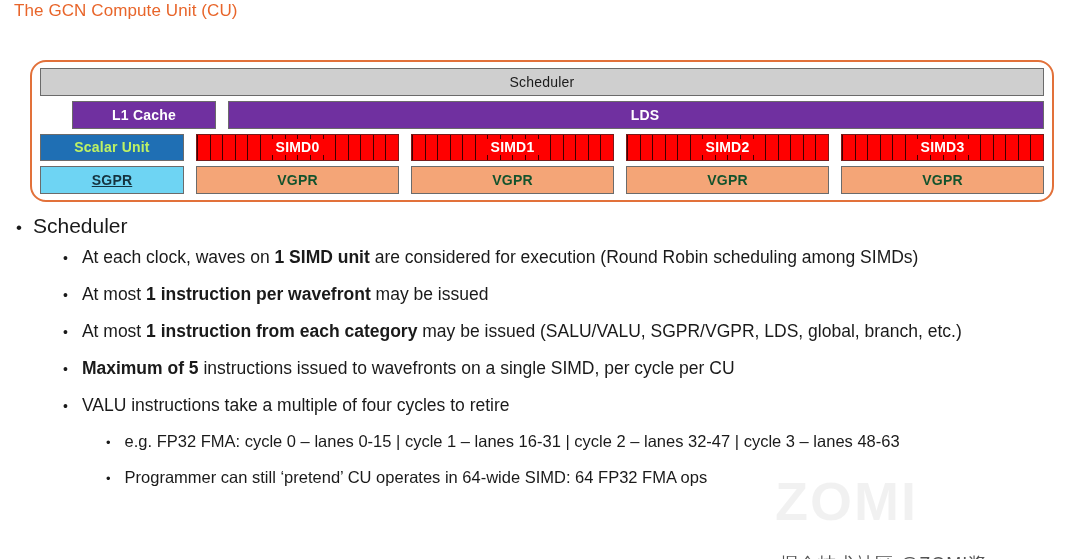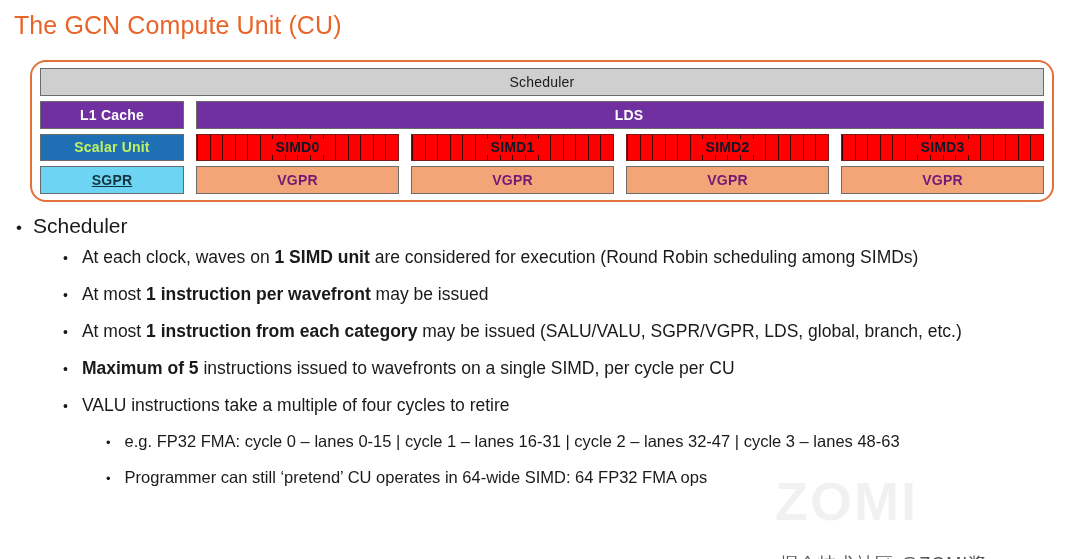--- a/index.html
+++ b/index.html
@@ -13,22 +13,22 @@
     position: relative;
     overflow: hidden;
     font-family: "Liberation Sans", sans-serif;
     color: #1a1a1a;
   }
 
   
   .slide-title {
     position: absolute;
     left: 14px;
-    top: 11px;
-    font-size: 25px;
+    top: 1px;
+    font-size: 17px;
     font-weight: 400;
     letter-spacing: 0.1px;
     color: #E8652A;
     white-space: nowrap;
   }
 
   
   .cu-diagram {
     position: absolute;
     left: 30px;
@@ -73,35 +73,35 @@
     background: #CFCFCF;
     color: #1a1a1a;
     font-weight: 500;
   }
 
   
   .col-left {
     flex: 0 0 144px;
     width: 144px;
   }
-  .blk-l1 { background: #7030A0; color: #ffffff; }
+  .blk-l1 { background: #7030A0; color: #ffffff; margin-left: 32px; }
   .blk-scalar { background: #1F6FB4; color: #bef264; }
   .blk-sgpr { background: #6ED4F3; color: #15333f; text-decoration: underline; }
 
   .blk-lds {
     flex: 1 1 auto;
     background: #7030A0;
     color: #ffffff;
     padding-left: 18px;
   }
 
   .blk-simd {
     flex: 1 1 0;
     background: #FF0000;
-    color: #0f172a;
+    color: #ffffff;
     border-color: #7a1a1a;
     justify-content: center;
   }
   
   .blk-simd .lanes {
     position: absolute;
     inset: 0;
     background-image: repeating-linear-gradient(
       to right,
       rgba(0,0,0,0.75) 0px,
@@ -114,21 +114,21 @@
   .blk-simd .simd-label {
     position: relative;
     z-index: 2;
     padding: 0 6px;
     background: #FF0000;
   }
 
   .blk-vgpr {
     flex: 1 1 0;
     background: #F4A577;
-    color: #701a75;
+    color: #14532d;
   }
 
   
   .body-list {
     position: absolute;
     left: 0;
     top: 214px;
     width: 1080px;
   }
   .bullet {

